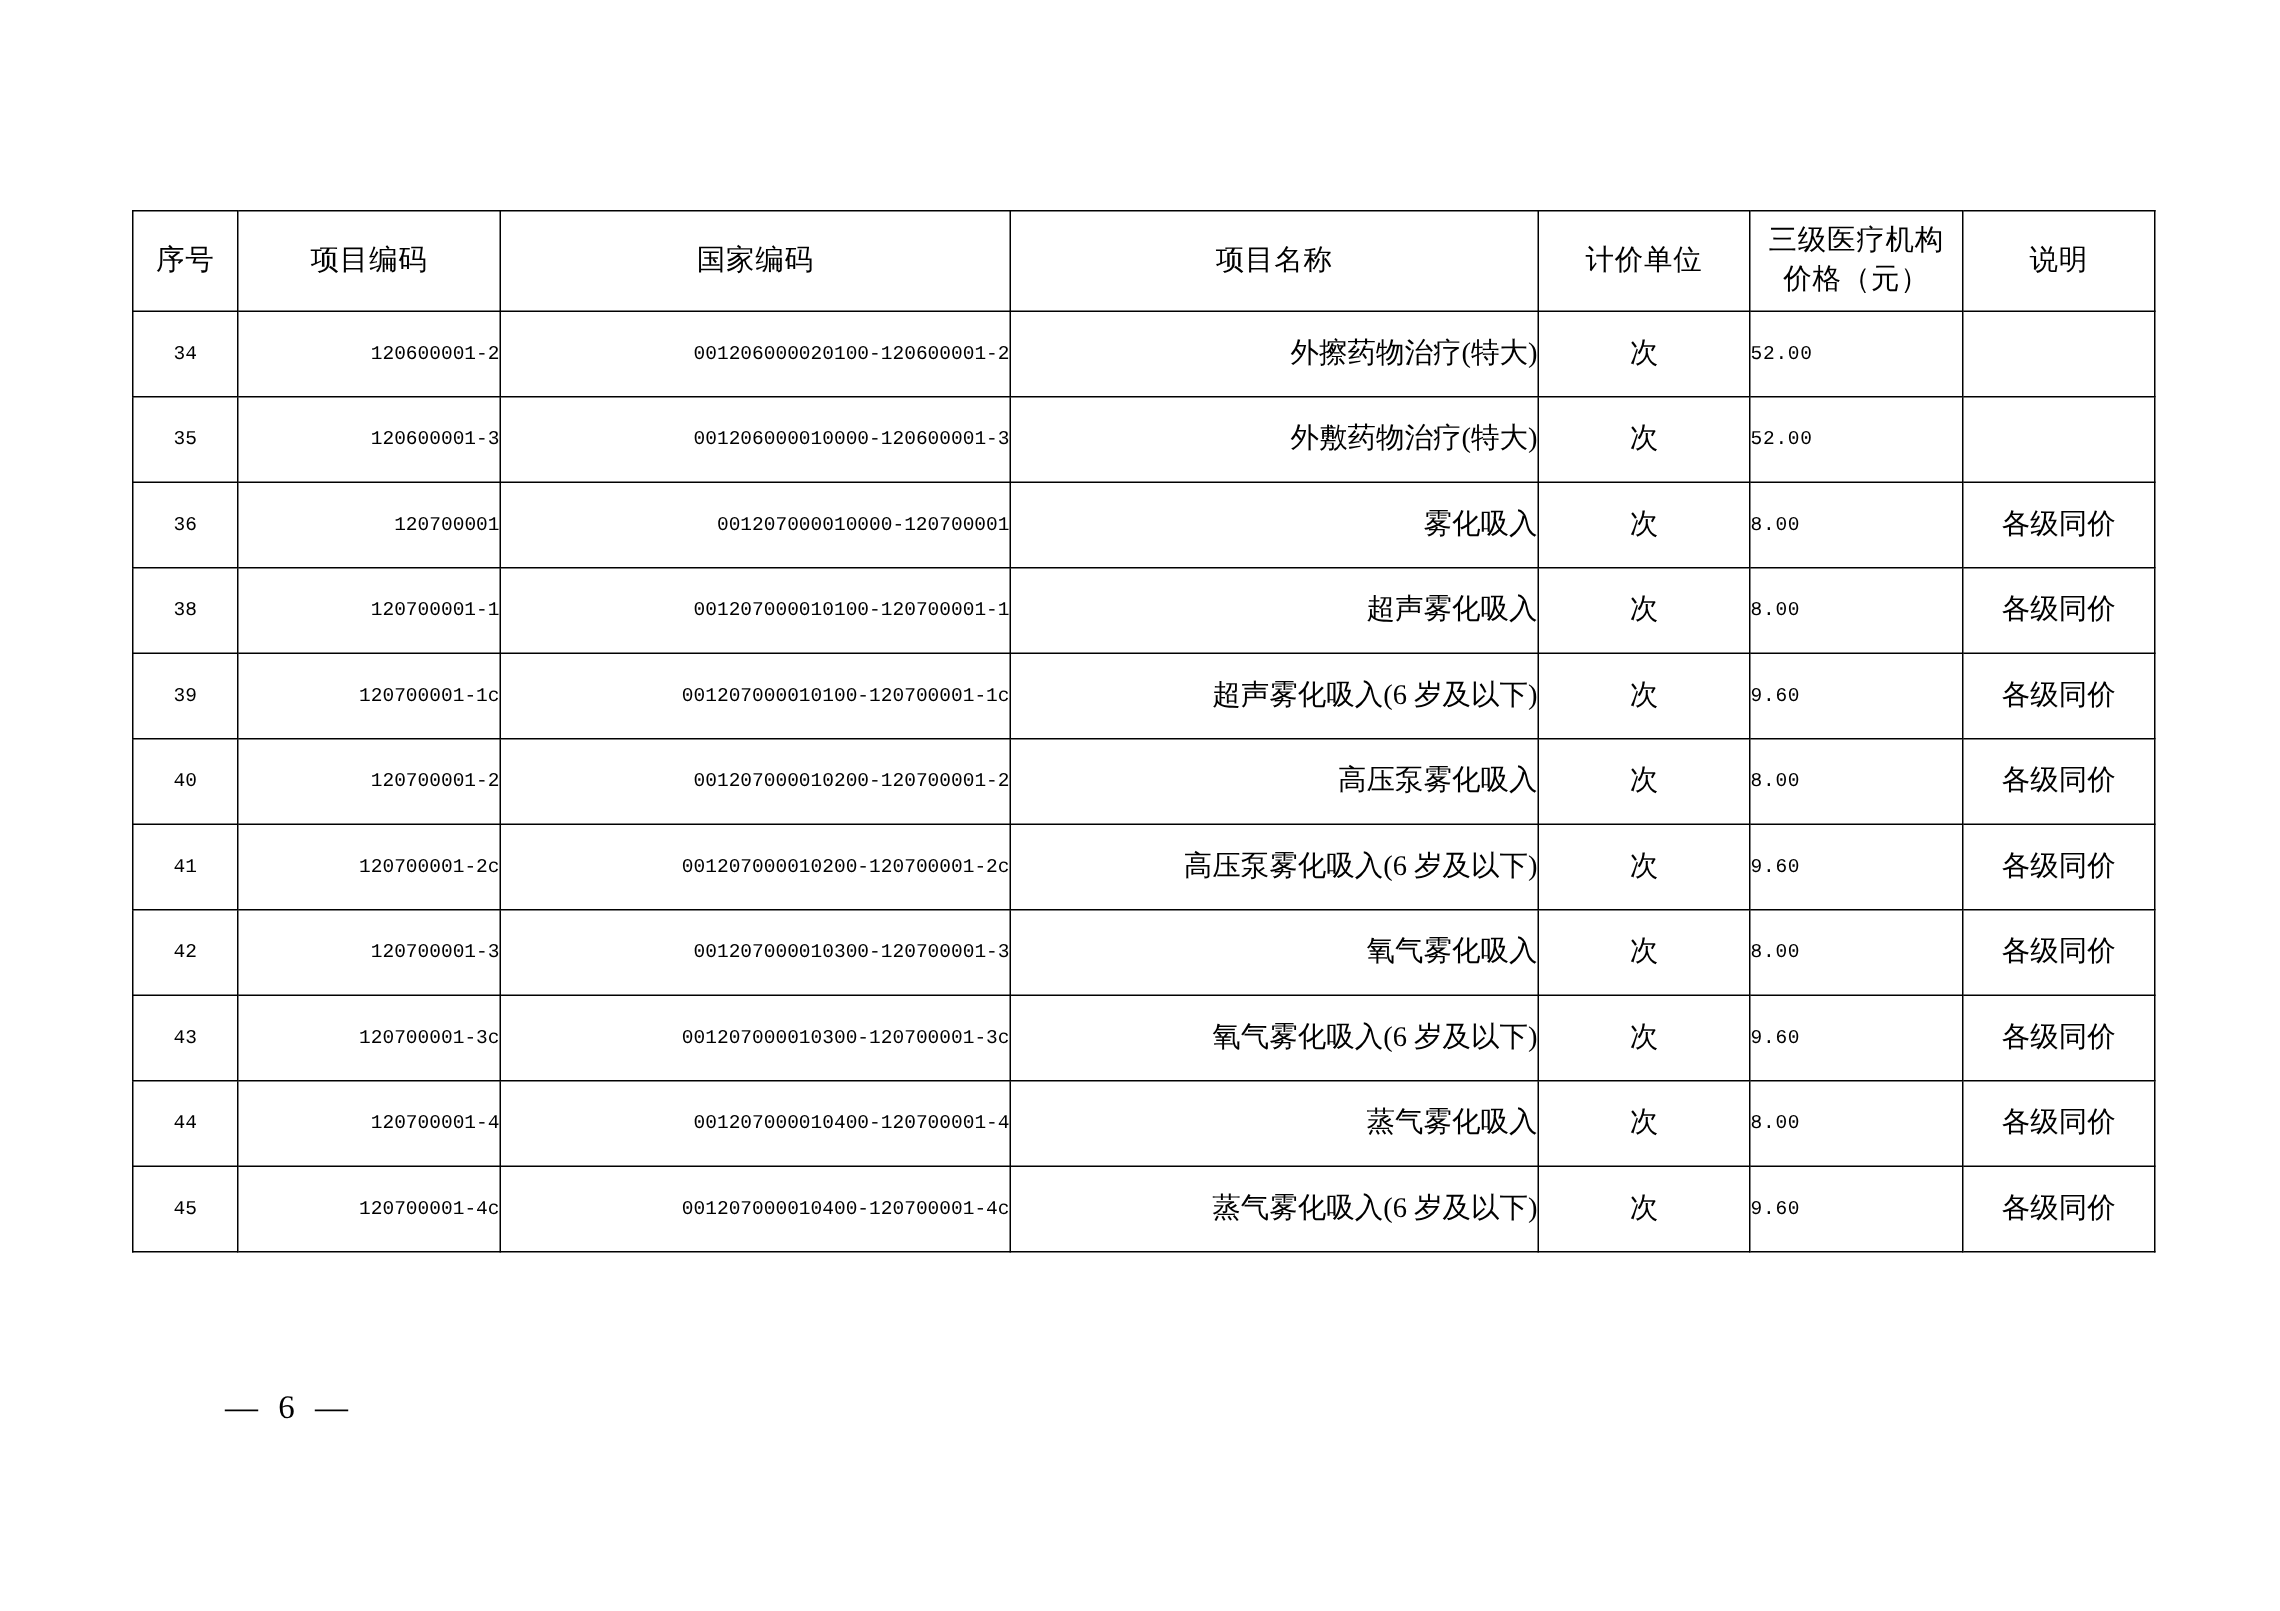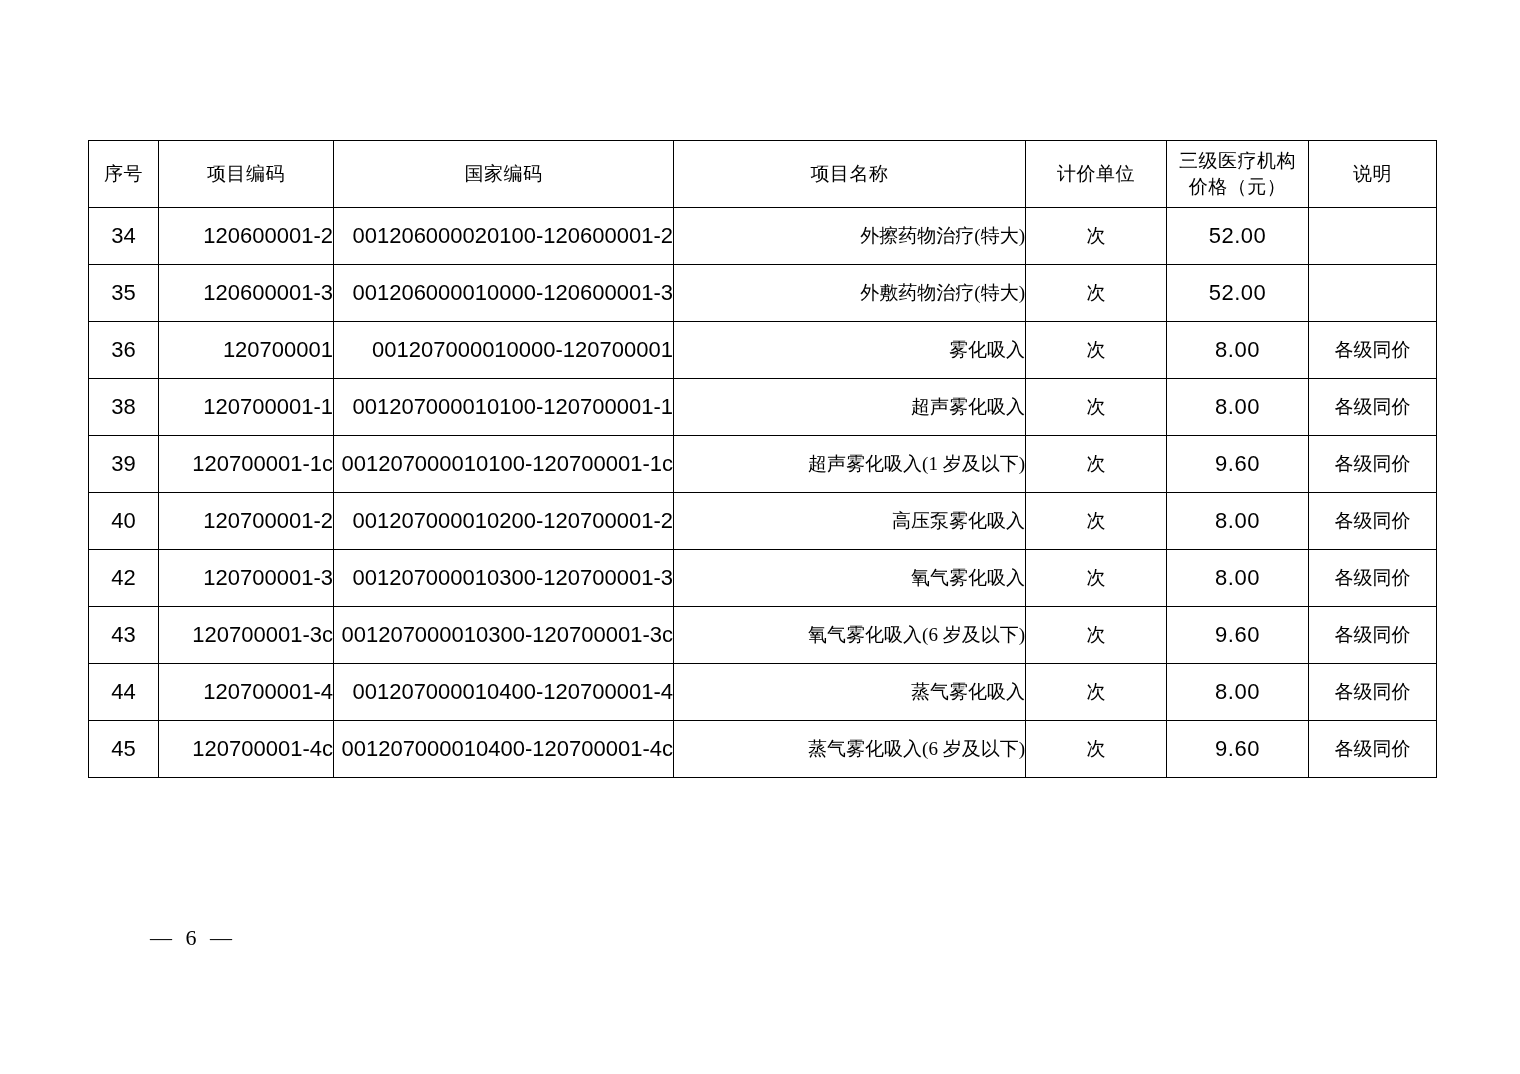--- a/index.html
+++ b/index.html
@@ -58,26 +58,25 @@
     display: block;
   }
   tbody td {
     height: 56px;
     font-size: 19px;
     line-height: 26px;
   }
   .ctr { text-align: center; }
   .lft { text-align: right; padding-left: 6px; }
   .num-mono {
-    font-family: Liberation Sans, sans-serif;
+    font-family: Liberation Mono, monospace;
     letter-spacing: 0px;
-    font-size: 22px;
+    font-size: 13px;
   }
   .price {
-    text-align: center;
     letter-spacing: 0.5px;
   }
   .footer {
     position: absolute;
     left: 150px;
     top: 925px;
     font-size: 22px;
     letter-spacing: 4px;
   }
 </style>
@@ -145,35 +144,44 @@
             <td class="lft num-mono">001207000010100-120700001-1</td>
             <td class="lft">超声雾化吸入</td>
             <td class="ctr">次</td>
             <td class="price num-mono">8.00</td>
             <td class="ctr">各级同价</td>
           </tr>
           <tr>
             <td class="ctr num-mono">39</td>
             <td class="lft num-mono">120700001-1c</td>
             <td class="lft num-mono">001207000010100-120700001-1c</td>
-            <td class="lft">超声雾化吸入(1 岁及以下)</td>
+            <td class="lft">超声雾化吸入(6 岁及以下)</td>
             <td class="ctr">次</td>
             <td class="price num-mono">9.60</td>
             <td class="ctr">各级同价</td>
           </tr>
           <tr>
             <td class="ctr num-mono">40</td>
             <td class="lft num-mono">120700001-2</td>
             <td class="lft num-mono">001207000010200-120700001-2</td>
             <td class="lft">高压泵雾化吸入</td>
             <td class="ctr">次</td>
             <td class="price num-mono">8.00</td>
             <td class="ctr">各级同价</td>
           </tr>
           <tr>
+            <td class="ctr num-mono">41</td>
+            <td class="lft num-mono">120700001-2c</td>
+            <td class="lft num-mono">001207000010200-120700001-2c</td>
+            <td class="lft">高压泵雾化吸入(6 岁及以下)</td>
+            <td class="ctr">次</td>
+            <td class="price num-mono">9.60</td>
+            <td class="ctr">各级同价</td>
+          </tr>
+          <tr>
             <td class="ctr num-mono">42</td>
             <td class="lft num-mono">120700001-3</td>
             <td class="lft num-mono">001207000010300-120700001-3</td>
             <td class="lft">氧气雾化吸入</td>
             <td class="ctr">次</td>
             <td class="price num-mono">8.00</td>
             <td class="ctr">各级同价</td>
           </tr>
           <tr>
             <td class="ctr num-mono">43</td>

